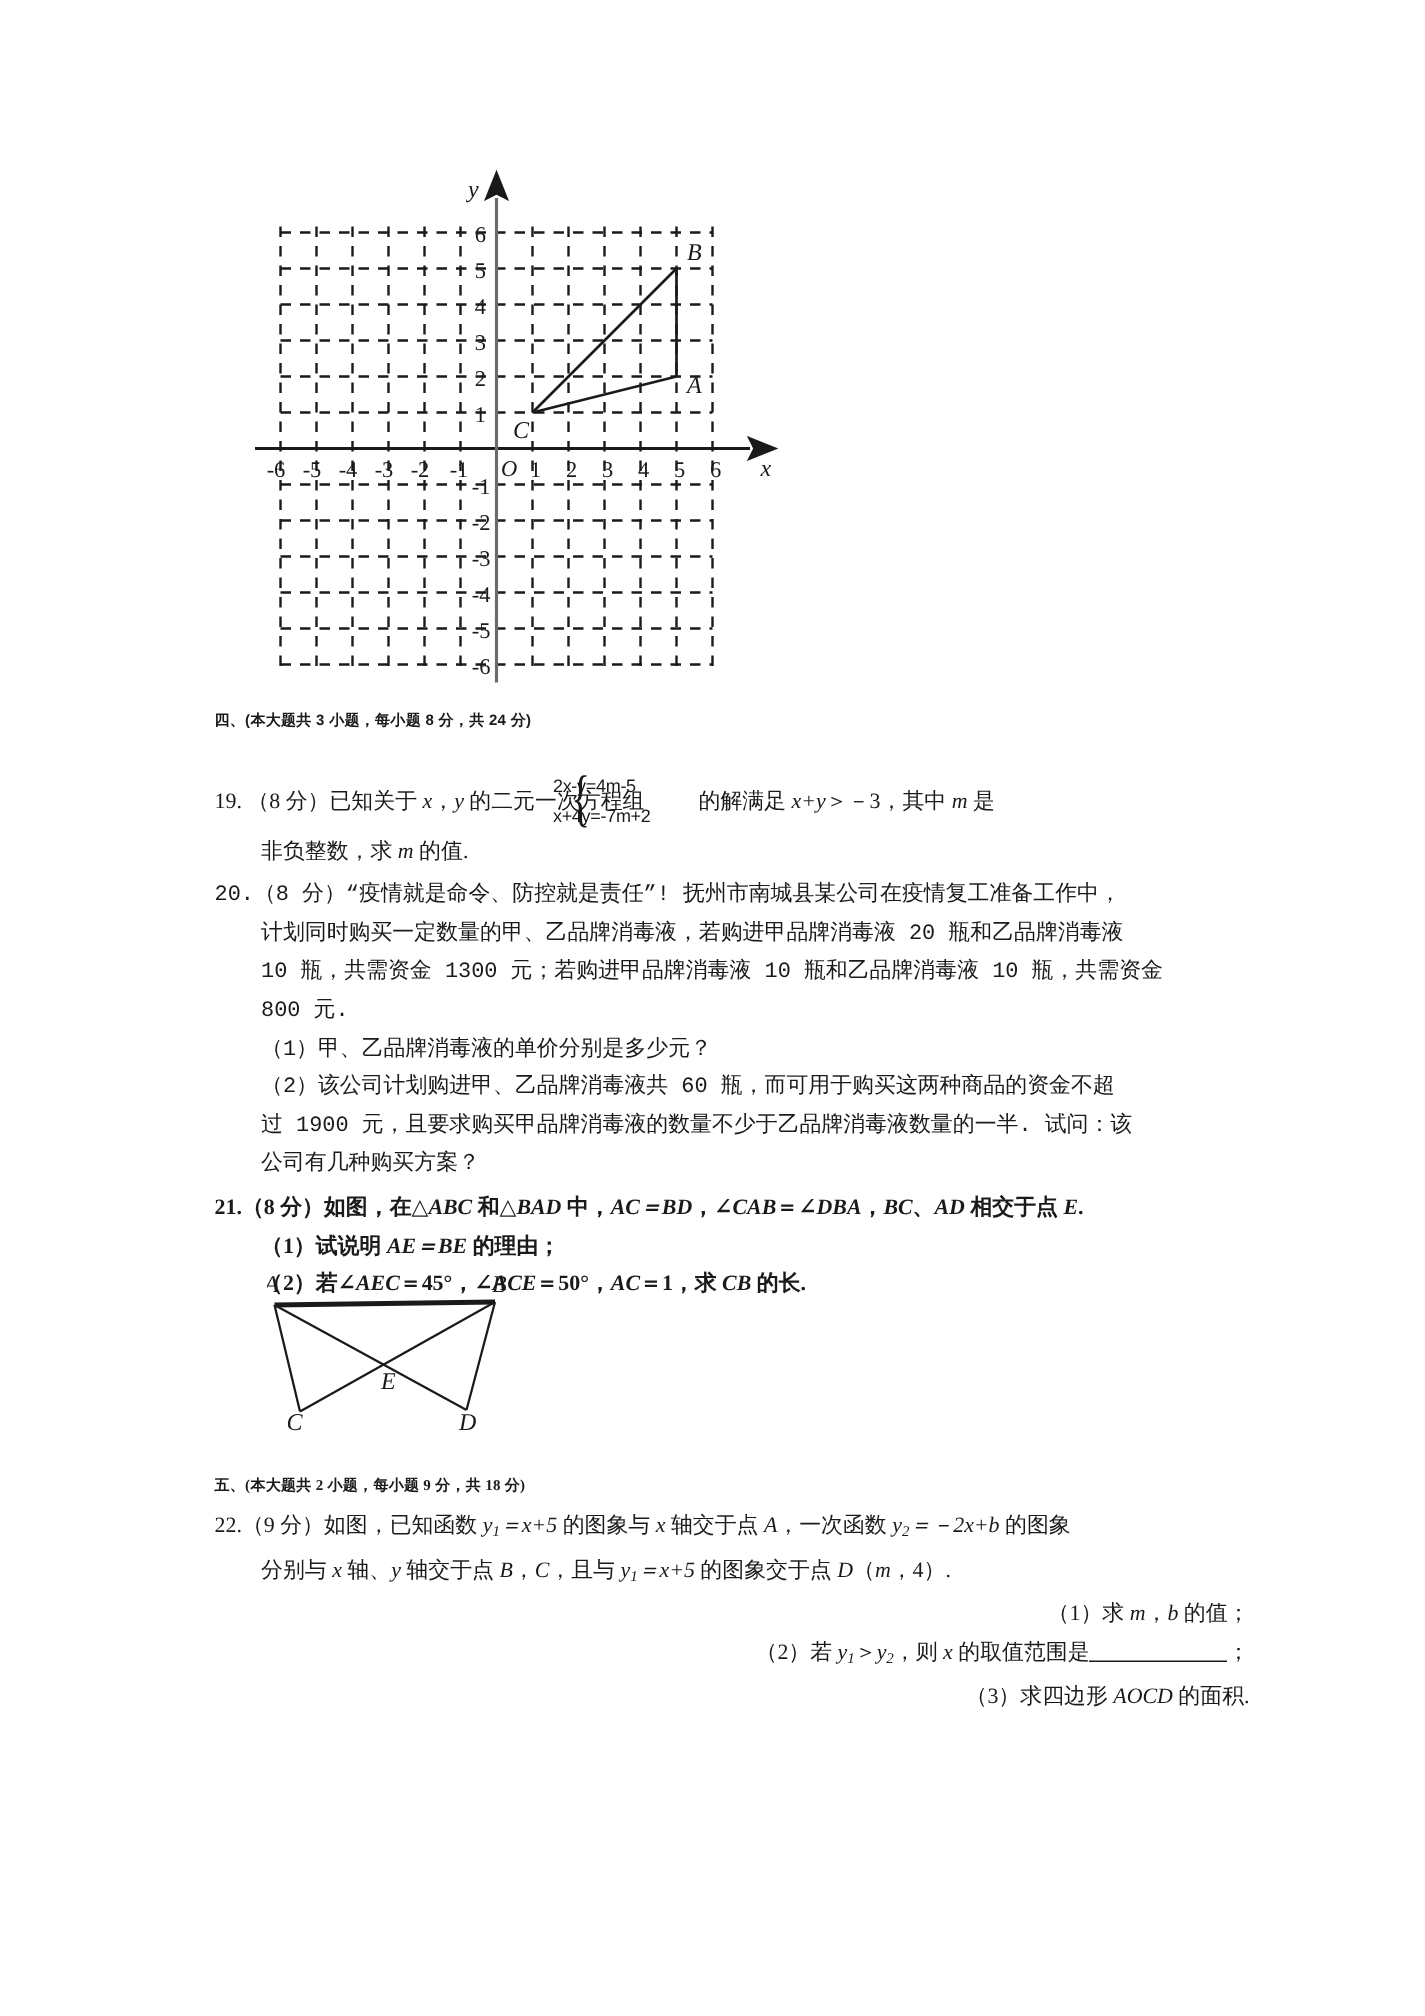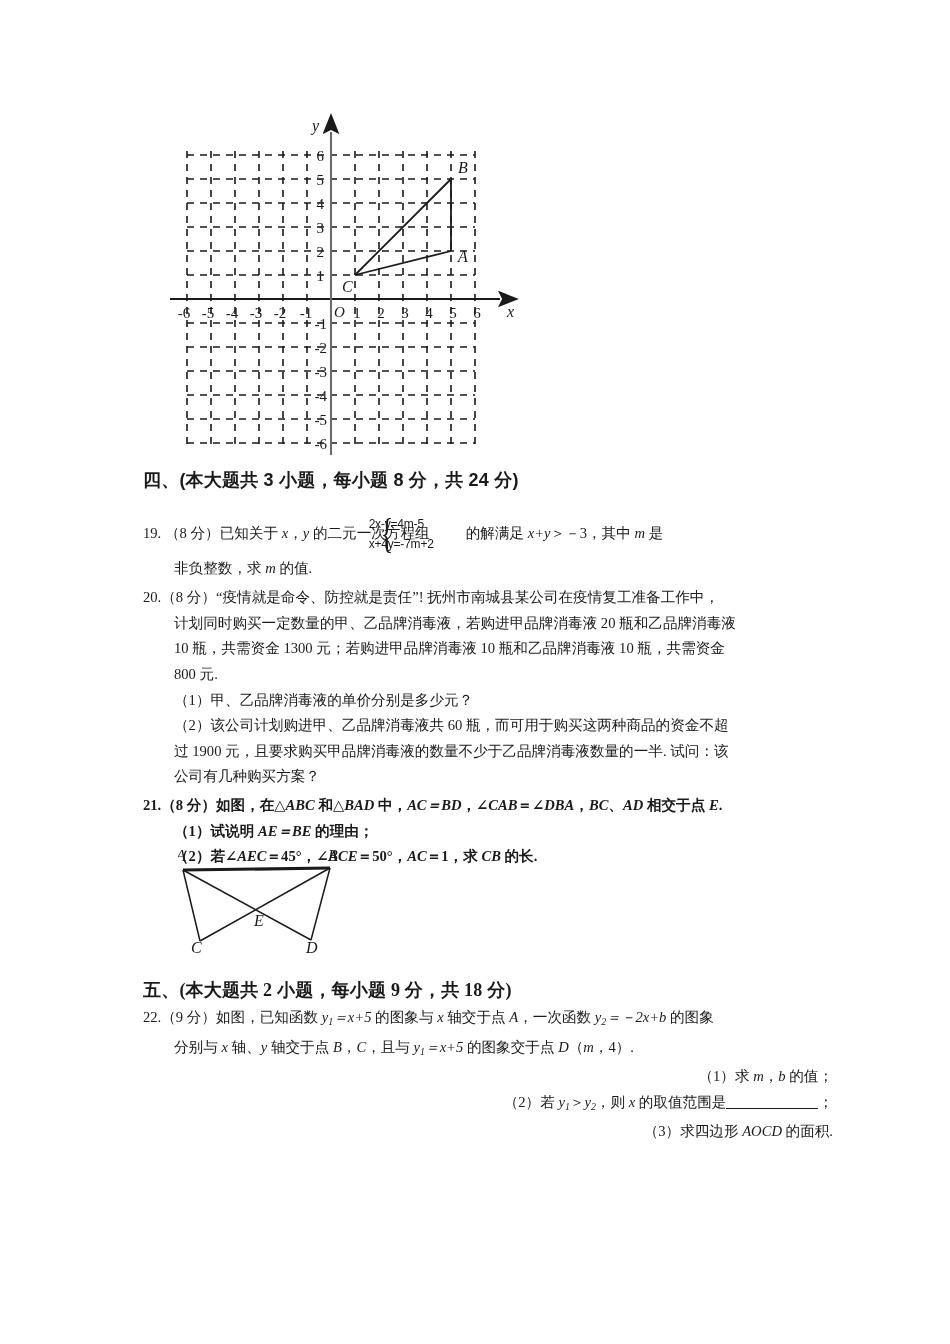--- a/index.html
+++ b/index.html
@@ -37,21 +37,21 @@
     position: absolute;
     left: 143px;
     top: 468px;
     width: 690px;
     font-size: 14.6px;
     line-height: 25.6px;
   }
   .sec-head {
     font-weight: bold;
     font-family: "Liberation Sans", "DejaVu Sans", sans-serif;
-    font-size: 18px;
+    font-size: 10px;
     letter-spacing: .2px;
     margin: 0 0 2px 0;
   }
   .qblock { margin: 0; }
   .q-line { text-indent: 0; }
   .q-hang {
     padding-left: 31px;
     text-indent: -31px;
   }
   .q-ind { padding-left: 31px; }
@@ -107,21 +107,21 @@
   .fig-geom {
     position: absolute;
     left: 178px;
     top: 848px;
     width: 240px;
     height: 106px;
   }
   .fig-geom svg { display: block; }
 
   .blk19 { margin-top: 20px; }
-  .blk20 { margin-top: 4px; }
+  .blk20 { margin-top: 4px; font-family: Liberation Mono, monospace; }
   .blk21 { margin-top: 3px; font-weight: bold; }
 
   .spacer-geom { height: 106px; }
   .sec-head-2 { margin-top: 2px; font-family: Liberation Serif, serif; }
 </style>
 </head>
 <body>
 
 <div class="page">
 

